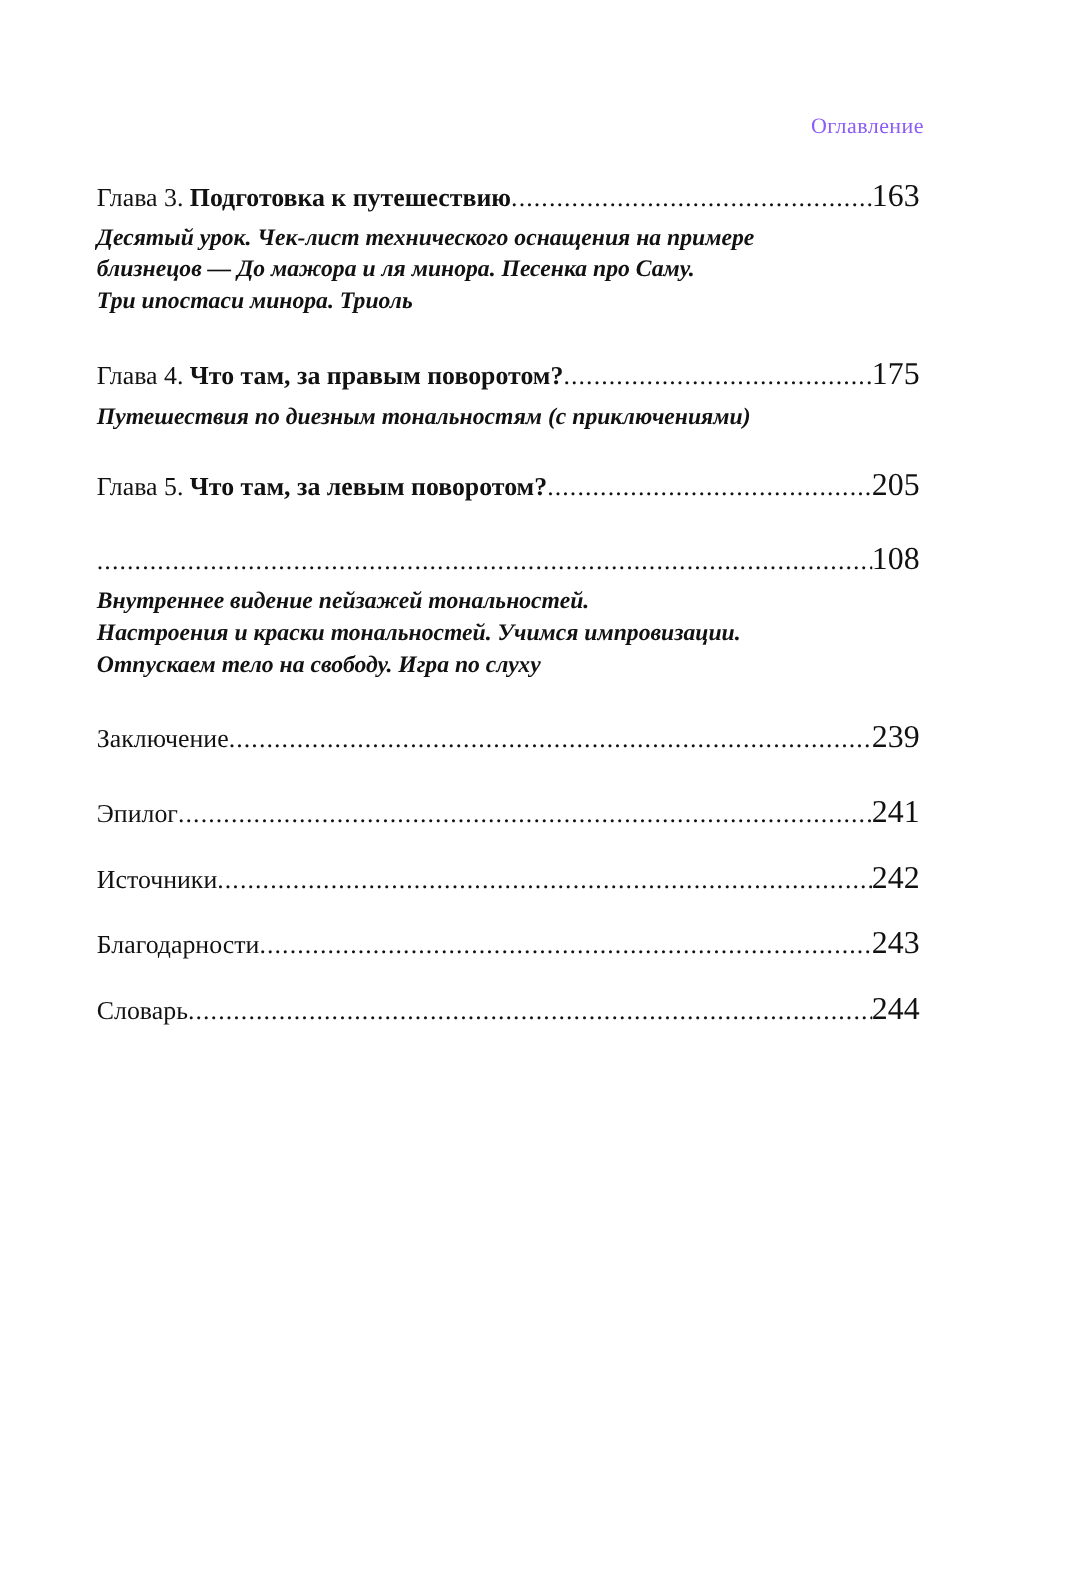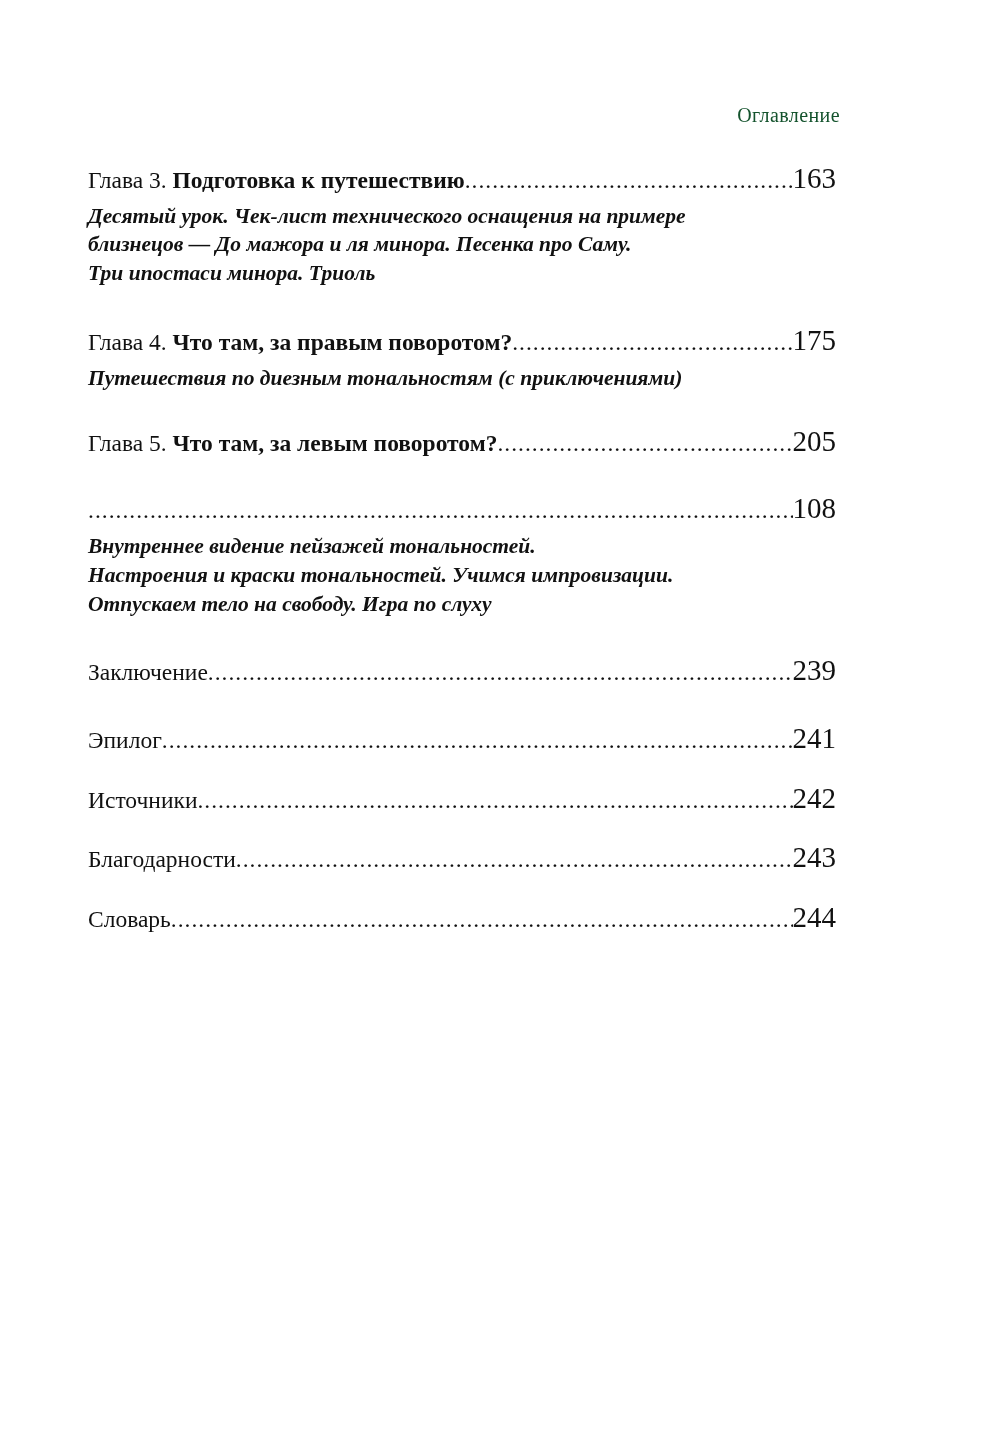--- a/index.html
+++ b/index.html
@@ -24,21 +24,21 @@
     box-sizing: border-box;
     padding: 0;
   }
 
   .running-head {
     position: absolute;
     top: 104px;
     right: 146px;
     font-size: 20px;
     letter-spacing: 0.4px;
-    color: #14532d;
+    color: #8b5cf6;
     font-family: "Liberation Serif", "DejaVu Serif", serif;
   }
 
   .toc {
     position: absolute;
     top: 160px;
     left: 88px;
     width: 748px;
   }
 

